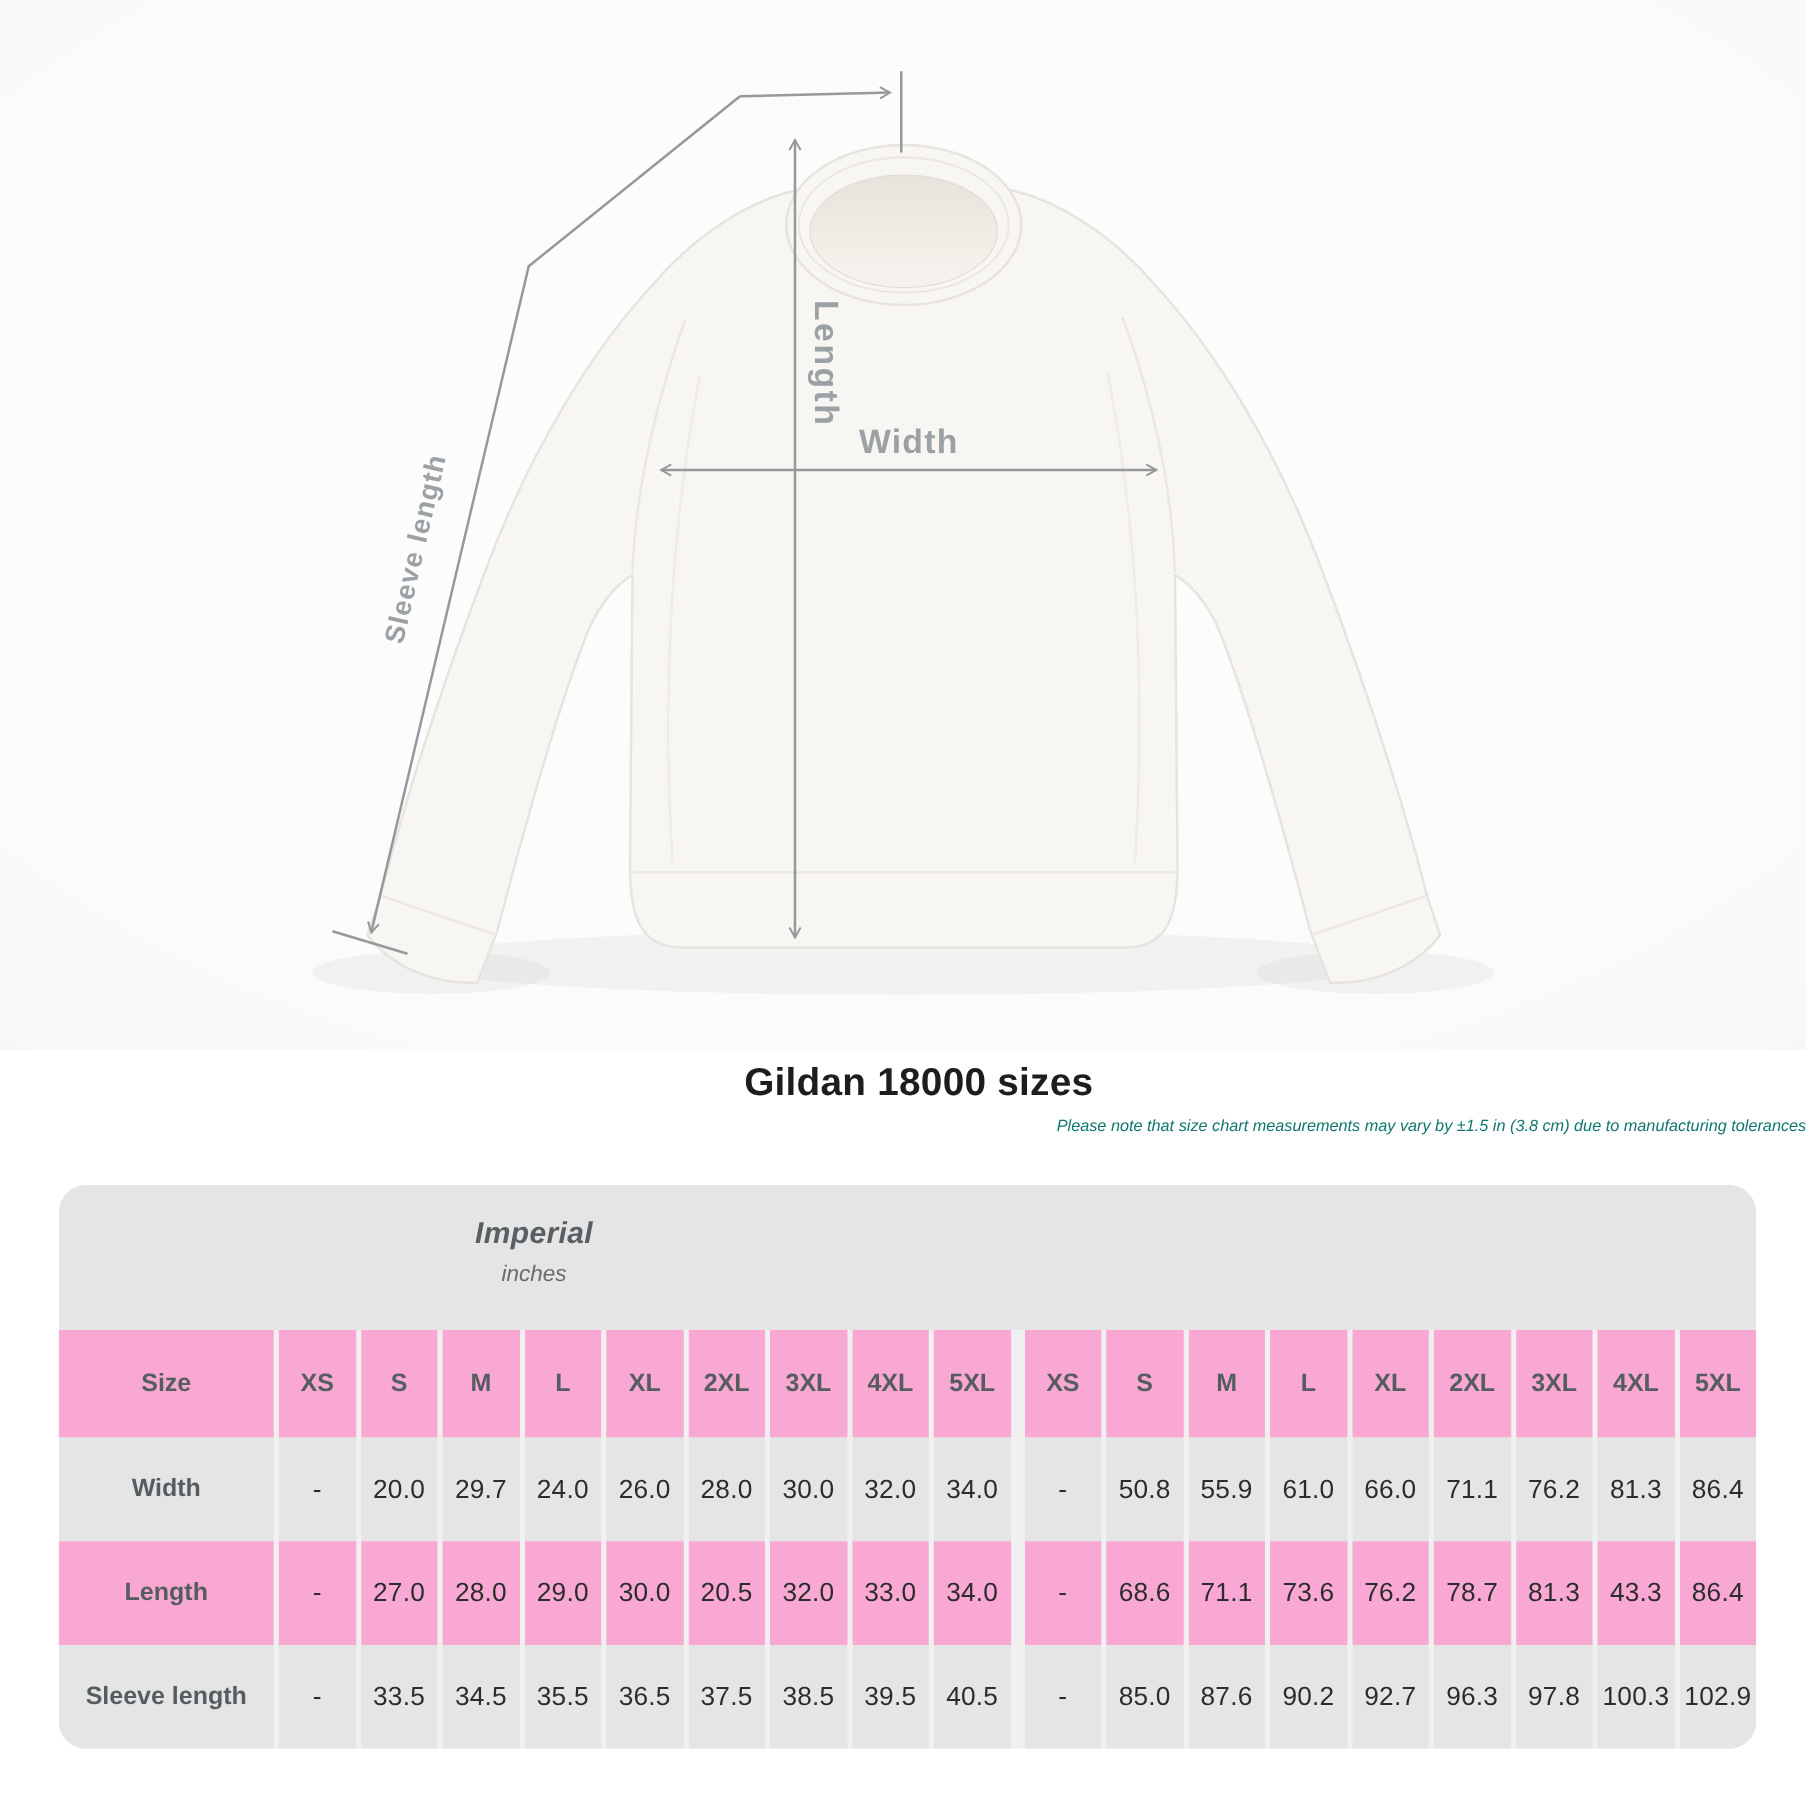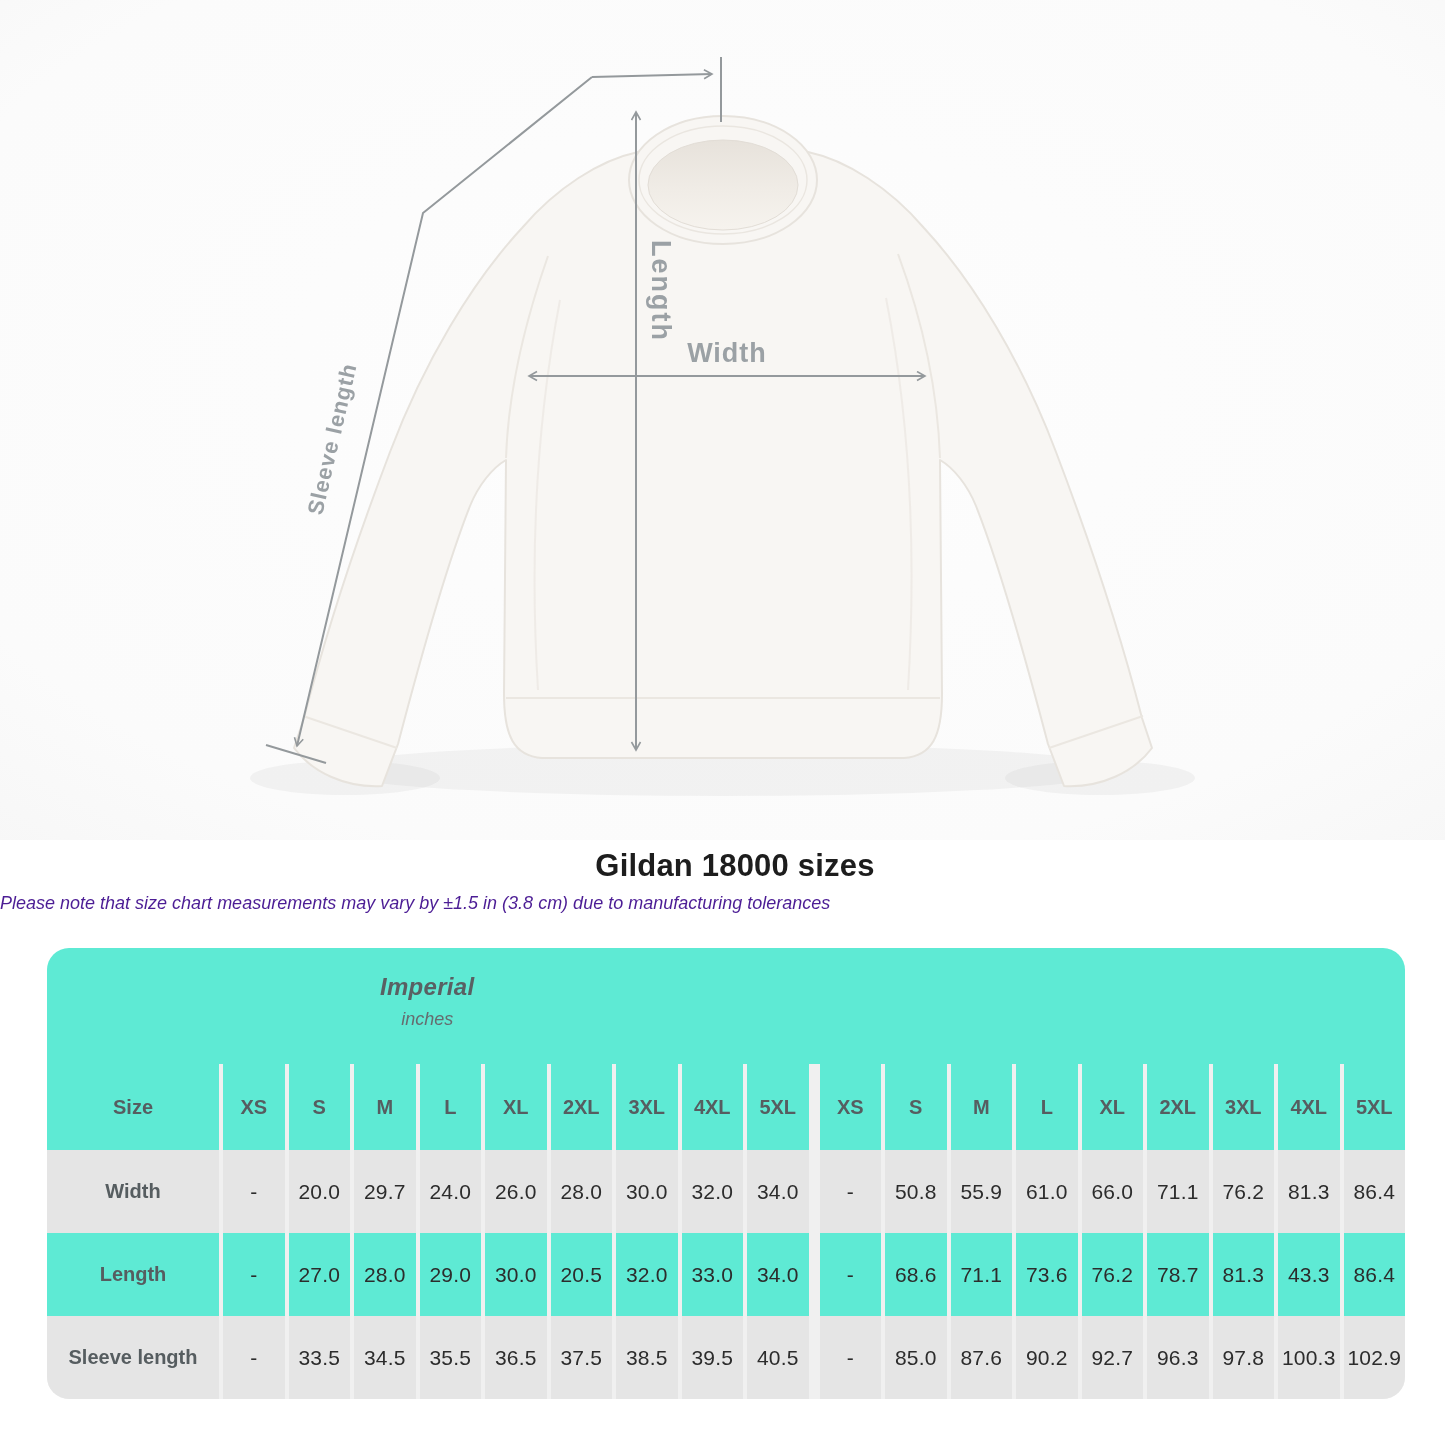--- a/index.html
+++ b/index.html
@@ -17,44 +17,44 @@
 
   
   .page-title {
     position:absolute; top:848px; left:0; width:100%;
     text-align:center; font-size:31px; font-weight:bold; color:#1d1d1d;
     letter-spacing:.2px;
     padding-left:25px;
   }
   .page-subtitle {
     position:absolute; top:893px; left:0; width:100%;
-    text-align:left; font-size:18px; font-style:italic; color:#4c1d95;
+    text-align:right; font-size:13px; font-style:italic; color:#0f766e;
   }
 
   
   .size-table {
     position:absolute; top:948px; left:47px; width:1358px; height:451px;
     border-radius:22px; overflow:hidden; background:#ffffff;
   }
-  .band { display:flex; height:116px; background:#5eead4; }
+  .band { display:flex; height:116px; background:#e5e5e5; }
   .band-group { display:flex; flex-direction:column; align-items:center; padding-top:25px; }
   .band-imperial { width:56%; }
   .band-metric  { flex:1; }
   .band-title { font-size:24px; font-weight:bold; font-style:italic; color:#596063; letter-spacing:.3px; }
   .band-unit  { margin-top:8px; font-size:18px; font-style:italic; color:#666c6f; }
 
   .grid {
     display:grid; height:335px;
     grid-template-columns:172px repeat(9,1fr) 3px repeat(9,1fr);
     grid-template-rows:86px 1fr 1fr 1fr;
     column-gap:4px; row-gap:0;
     background:#f0f0f0;
   }
   .cell { display:flex; align-items:center; justify-content:center; }
-  .w { background:#5eead4; }
+  .w { background:#f9a8d4; }
   .g { background:#e5e5e5; }
   .sp { background:transparent; }
   .hdr  { font-size:20px; font-weight:bold; color:#565d60; }
   .rlbl { font-size:20px; font-weight:bold; color:#565d60; }
   .val  { font-size:21px; color:#2c2c2c; letter-spacing:.2px; }
 </style>
 </head>
 <body>
 
 <div class="stage">

